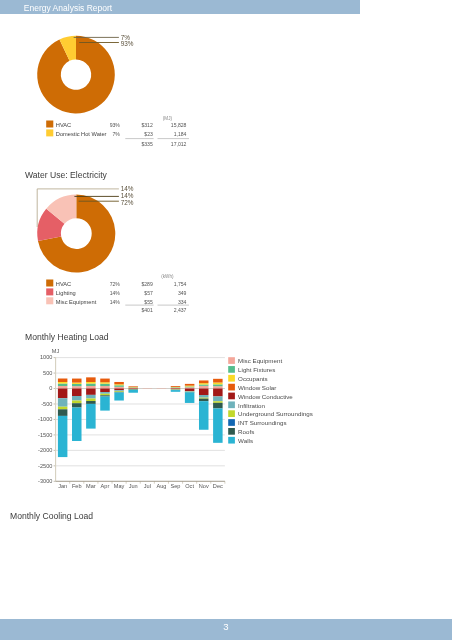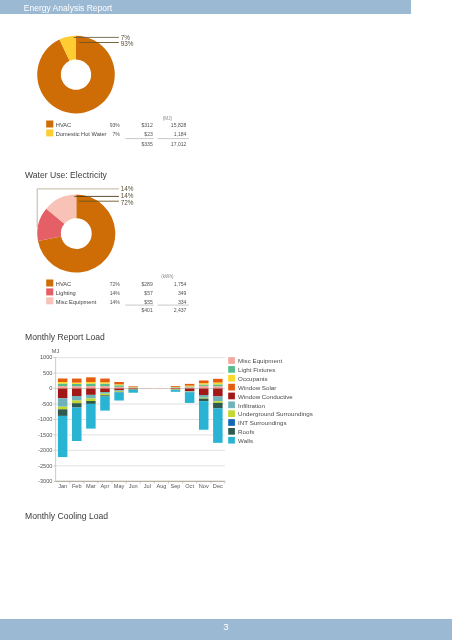--- a/index.html
+++ b/index.html
@@ -1,17 +1,17 @@
 <!DOCTYPE html>
 <html><head>
 <meta charset="utf-8">
 <style>
   html,body{margin:0;padding:0;}
   body{width:452px;height:640px;background:#fff;font-family:"Liberation Sans",sans-serif;overflow:hidden;position:relative;}
-  .header-bar{position:absolute;left:0;top:0;width:411px;height:14px;background:#9bb9d3;}
+  .header-bar{position:absolute;left:0;top:0;width:360px;height:14px;background:#9bb9d3;}
   .header-title{position:absolute;left:23.8px;top:2.9px;font-size:8.5px;color:#ffffff;}
   .footer-bar{position:absolute;left:0;top:618.7px;width:452px;height:21.3px;background:#9bb9d3;}
   .footer-num{position:absolute;left:0;top:622.4px;width:452px;text-align:center;font-size:9.6px;color:#ffffff;line-height:9px;}
   .sect-title{position:absolute;font-size:8.6px;color:#3c3c3c;white-space:nowrap;}
   svg.chart{position:absolute;overflow:visible;}
   text{font-family:"Liberation Sans",sans-serif;}
   .pct-label{font-size:6.4px;fill:#5b513c;}
   .lg-txt{font-size:6.2px;fill:#4a4a4a;}
   .dl-txt{font-size:5.7px;fill:#3f3f3f;}
   .num{font-size:5.1px;fill:#555555;text-anchor:end;}
@@ -19,22 +19,22 @@
   .axis-txt{font-size:5.6px;fill:#555555;}
 </style>
 </head>
 <body>
 
 <div class="header-bar">
   <div class="header-title">Energy Analysis Report</div>
 </div>
 
 <div class="sect-title" id="t-elec" style="left:25px;top:170px">Water Use: Electricity</div>
-<div class="sect-title" id="t-heat" style="left:25px;top:332px">Monthly Report Load</div>
-<div class="sect-title" id="t-cool" style="left:25px;top:511px">Monthly Cooling Load</div>
+<div class="sect-title" id="t-heat" style="left:25px;top:332px">Monthly Heating Load</div>
+<div class="sect-title" id="t-cool" style="left:10px;top:511px">Monthly Cooling Load</div>
 
 <div id="charts">
     <svg width="452" height="640" class="chart" style="left:0;top:0">
       <path d="M 76 35.8 A 38.8 38.8 0 1 1 59.4797634872752 39.492710364318434 L 69.5281547682109 60.84662880251649 A 15.2 15.2 0 1 0 76 59.39999999999999 Z" fill="#ce6c05"></path>
       <path d="M 59.4797634872752 39.492710364318434 A 38.8 38.8 0 0 1 75.99999999999999 35.8 L 76 59.39999999999999 A 15.2 15.2 0 0 0 69.5281547682109 60.84662880251649 Z" fill="#ffcc32"></path>
       <path d="M 73.7 37.4 L 118.9 37.4" stroke="#6d6245" fill="none" stroke-width="0.9"></path>
       <path d="M 79.2 42.5 L 118.9 42.5" stroke="#6d5722" fill="none" stroke-width="0.9"></path>
       <text x="120.7" y="39.5" class="pct-label">7%</text>
       <text x="120.7" y="46.2" class="pct-label">93%</text>
       <text x="167.4" y="119.6" class="unit">(MJ)</text>

